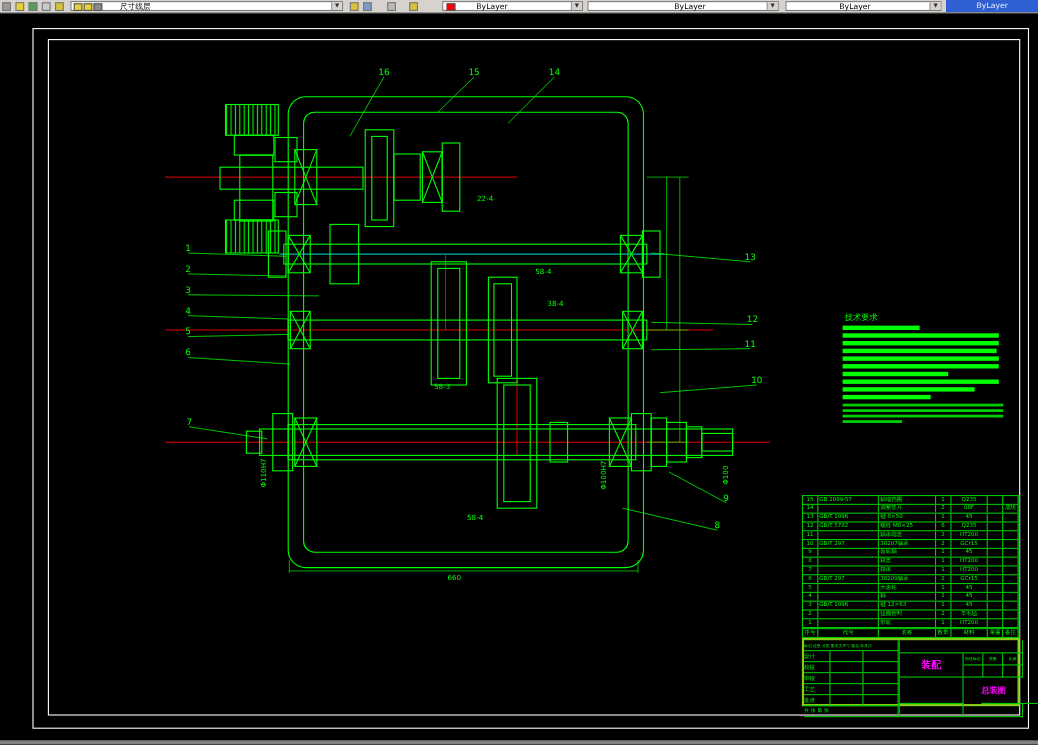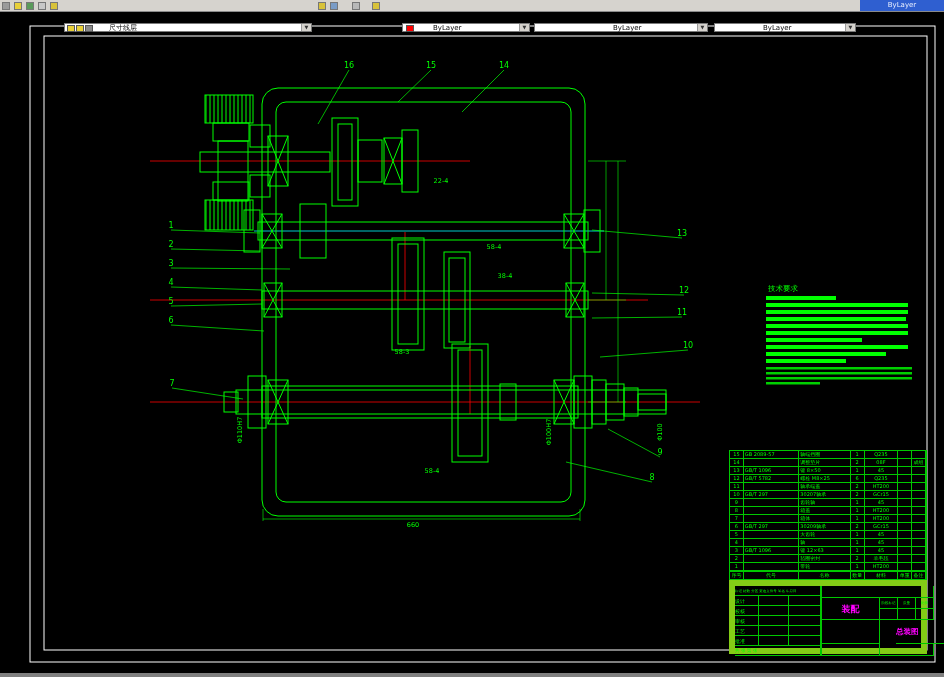--- a/index.html
+++ b/index.html
@@ -3,41 +3,41 @@
 <meta charset="utf-8">
 <style>
   html,body{margin:0;padding:0;background:#000;width:944px;height:677px;overflow:hidden;
             font-family:"DejaVu Sans",sans-serif;position:relative;}
   .abs{position:absolute;}
   
   #toolbar{position:absolute;left:0;top:0;width:944px;height:11px;background:#d6d3ce;
            border-bottom:1px solid #8a8a8a;z-index:5;}
   .ticon{position:absolute;top:2px;width:8px;height:8px;border:1px solid #777;box-sizing:border-box;}
   .combo{position:absolute;top:1px;height:9px;background:#fff;border:1px solid #7a7a7a;
-         font-size:7px;line-height:8px;color:#000;box-sizing:border-box;margin-top:22px;}
+         font-size:7px;line-height:8px;color:#000;box-sizing:border-box;}
   .ctext{position:absolute;top:0;white-space:nowrap;}
   .chip{position:absolute;top:1px;width:6px;height:5px;border:1px solid #555;}
   .arrow{position:absolute;right:0;top:0;width:9px;height:100%;background:#d6d3ce;
          border-left:1px solid #9a9a9a;font-size:5px;text-align:center;line-height:7px;color:#333;}
   #plotstyle{position:absolute;left:860px;top:0;width:84px;height:11px;background:#2f5fd0;
              color:#e8eeff;font-size:7px;line-height:11px;text-align:center;}
   
   #cad{position:absolute;left:0;top:0;z-index:1;}
   svg text{font-family:"DejaVu Sans",sans-serif;}
   
   #parts-table{position:absolute;left:729px;top:450px;width:198px;height:130px;
                border:1px solid #00c800;box-sizing:border-box;z-index:3;color:#00ff00;}
   #parts-rows{position:absolute;left:0;top:0;width:100%;height:120px;display:flex;flex-direction:column;}
   .prow{flex:1;display:flex;border-bottom:1px solid #00c800;min-height:0;box-sizing:border-box;}
   .pcell{border-right:1px solid #00c800;font-size:5px;line-height:7px;overflow:hidden;
          white-space:nowrap;box-sizing:border-box;text-align:center;color:#00ff00;}
   #parts-header{position:absolute;left:0;top:120px;width:100%;height:8px;display:flex;}
   
-  #title-block{position:absolute;left:729px;top:580px;width:198px;height:74px;
-               border:6px solid #84cc16;box-sizing:border-box;z-index:3;}
+  #title-block{position:absolute;left:729px;top:580px;width:198px;height:62px;
+               border:2px solid #84cc16;box-sizing:border-box;z-index:3;}
   .tbc{position:absolute;border-right:1px solid #00c800;border-bottom:1px solid #00c800;
        color:#00ff00;overflow:hidden;white-space:nowrap;box-sizing:border-box;font-size:5px;line-height:10px;}
   .mag{color:#ff00ff;font-weight:bold;}
   #tb-right{position:absolute;left:86px;top:0;width:112px;height:70px;border-left:1px solid #00c800;box-sizing:border-box;}
   #bottom-strip{position:absolute;left:0;top:673px;width:944px;height:4px;background:#808080;z-index:4;}
 </style>
 </head>
 <body>
 
 <div id="toolbar">

